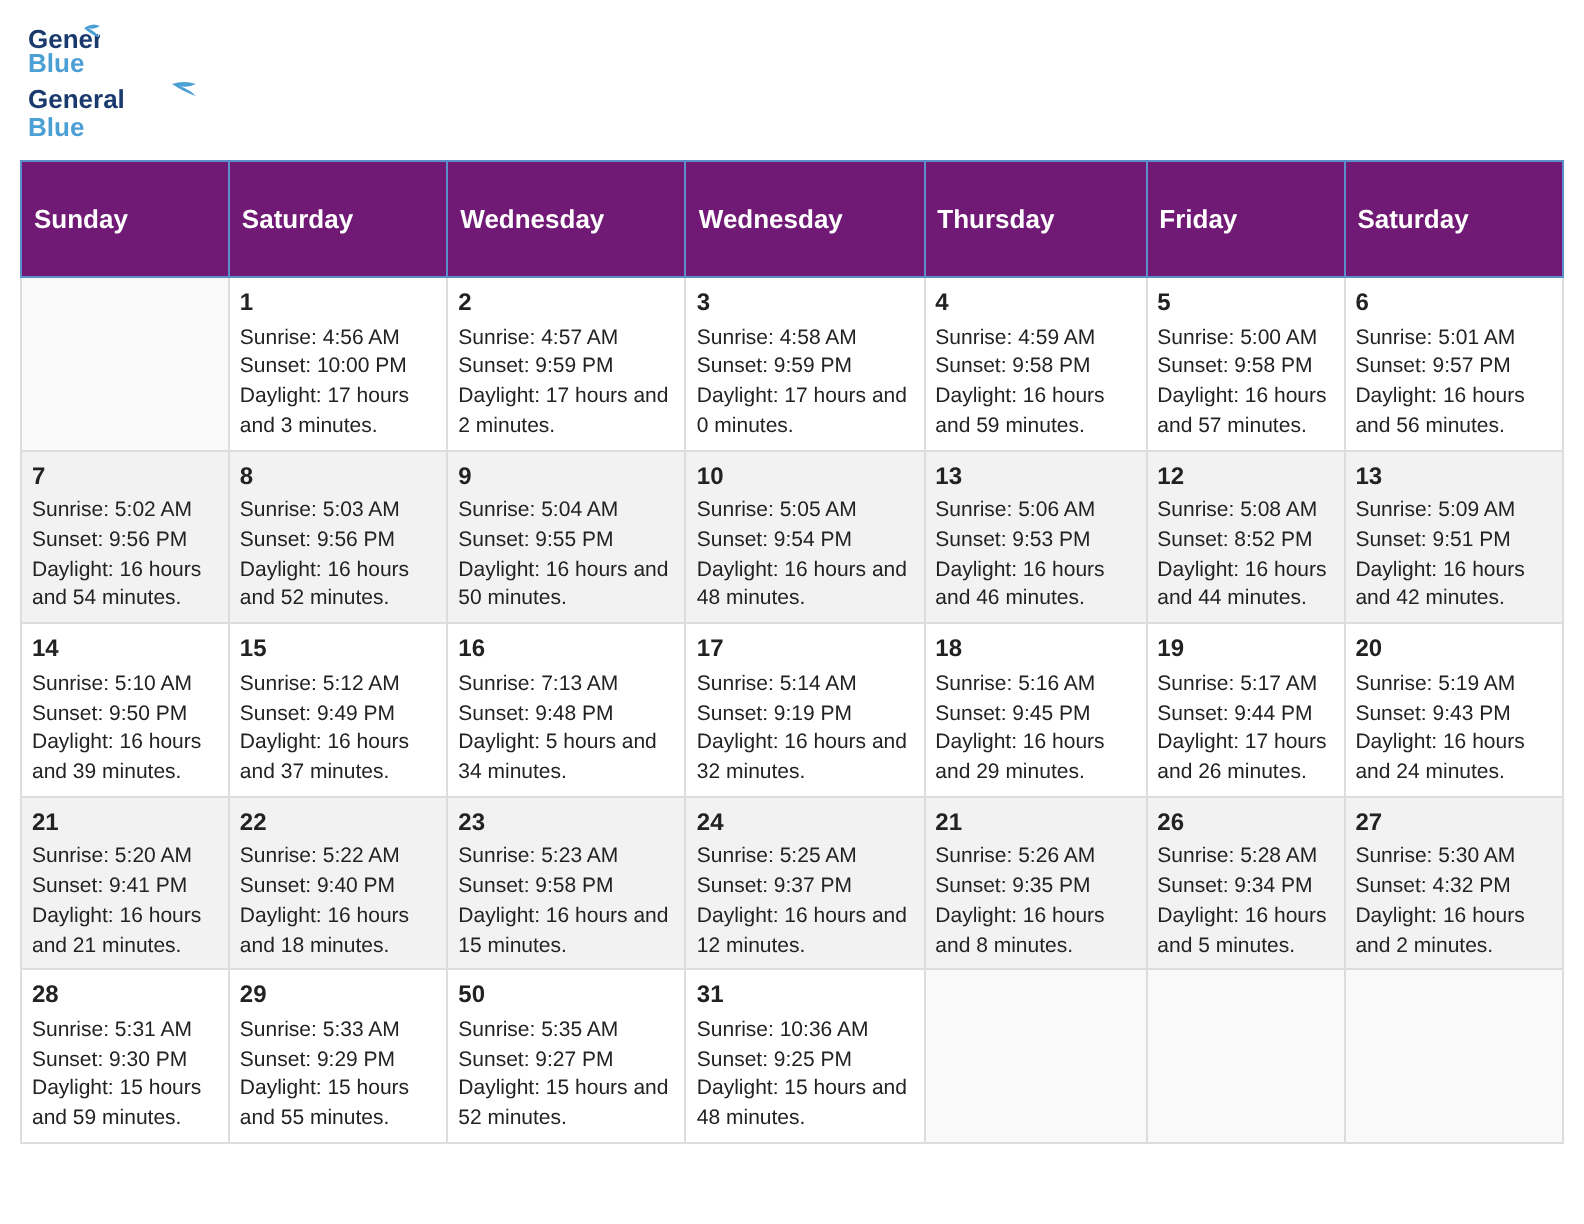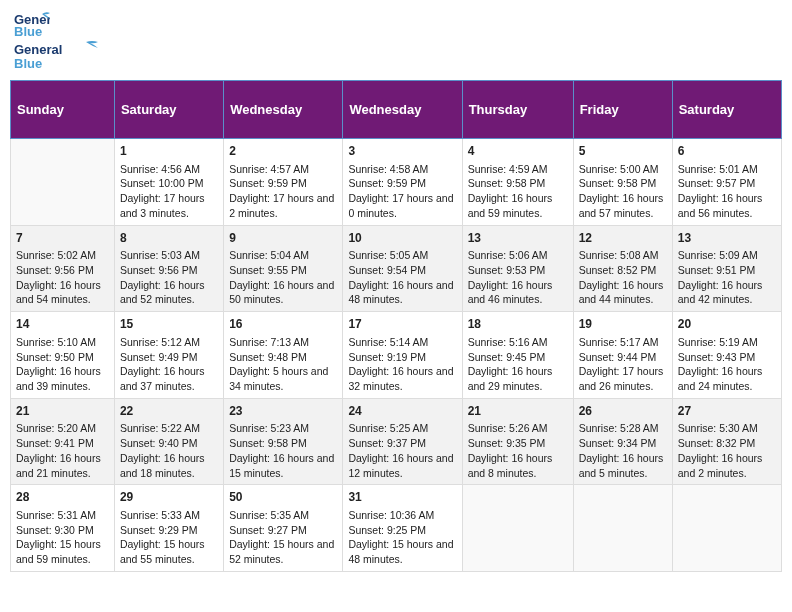--- a/index.html
+++ b/index.html
@@ -147,21 +147,21 @@
         <td><span class="day-num">19</span><span>Sunrise: 5:17 AM</span><br><span>Sunset: 9:44 PM</span><br><span>Daylight: 17 hours and 26 minutes.</span></td>
         <td><span class="day-num">20</span><span>Sunrise: 5:19 AM</span><br><span>Sunset: 9:43 PM</span><br><span>Daylight: 16 hours and 24 minutes.</span></td>
       </tr>
       <tr>
         <td><span class="day-num">21</span><span>Sunrise: 5:20 AM</span><br><span>Sunset: 9:41 PM</span><br><span>Daylight: 16 hours and 21 minutes.</span></td>
         <td><span class="day-num">22</span><span>Sunrise: 5:22 AM</span><br><span>Sunset: 9:40 PM</span><br><span>Daylight: 16 hours and 18 minutes.</span></td>
         <td><span class="day-num">23</span><span>Sunrise: 5:23 AM</span><br><span>Sunset: 9:58 PM</span><br><span>Daylight: 16 hours and 15 minutes.</span></td>
         <td><span class="day-num">24</span><span>Sunrise: 5:25 AM</span><br><span>Sunset: 9:37 PM</span><br><span>Daylight: 16 hours and 12 minutes.</span></td>
         <td><span class="day-num">21</span><span>Sunrise: 5:26 AM</span><br><span>Sunset: 9:35 PM</span><br><span>Daylight: 16 hours and 8 minutes.</span></td>
         <td><span class="day-num">26</span><span>Sunrise: 5:28 AM</span><br><span>Sunset: 9:34 PM</span><br><span>Daylight: 16 hours and 5 minutes.</span></td>
-        <td><span class="day-num">27</span><span>Sunrise: 5:30 AM</span><br><span>Sunset: 8:32 PM</span><br><span>Daylight: 16 hours and 2 minutes.</span></td>
+        <td><span class="day-num">27</span><span>Sunrise: 5:30 AM</span><br><span>Sunset: 4:32 PM</span><br><span>Daylight: 16 hours and 2 minutes.</span></td>
       </tr>
       <tr>
         <td><span class="day-num">28</span><span>Sunrise: 5:31 AM</span><br><span>Sunset: 9:30 PM</span><br><span>Daylight: 15 hours and 59 minutes.</span></td>
         <td><span class="day-num">29</span><span>Sunrise: 5:33 AM</span><br><span>Sunset: 9:29 PM</span><br><span>Daylight: 15 hours and 55 minutes.</span></td>
         <td><span class="day-num">50</span><span>Sunrise: 5:35 AM</span><br><span>Sunset: 9:27 PM</span><br><span>Daylight: 15 hours and 52 minutes.</span></td>
         <td><span class="day-num">31</span><span>Sunrise: 10:36 AM</span><br><span>Sunset: 9:25 PM</span><br><span>Daylight: 15 hours and 48 minutes.</span></td>
         <td class="empty-cell"></td>
         <td class="empty-cell"></td>
         <td class="empty-cell"></td>
       </tr>

